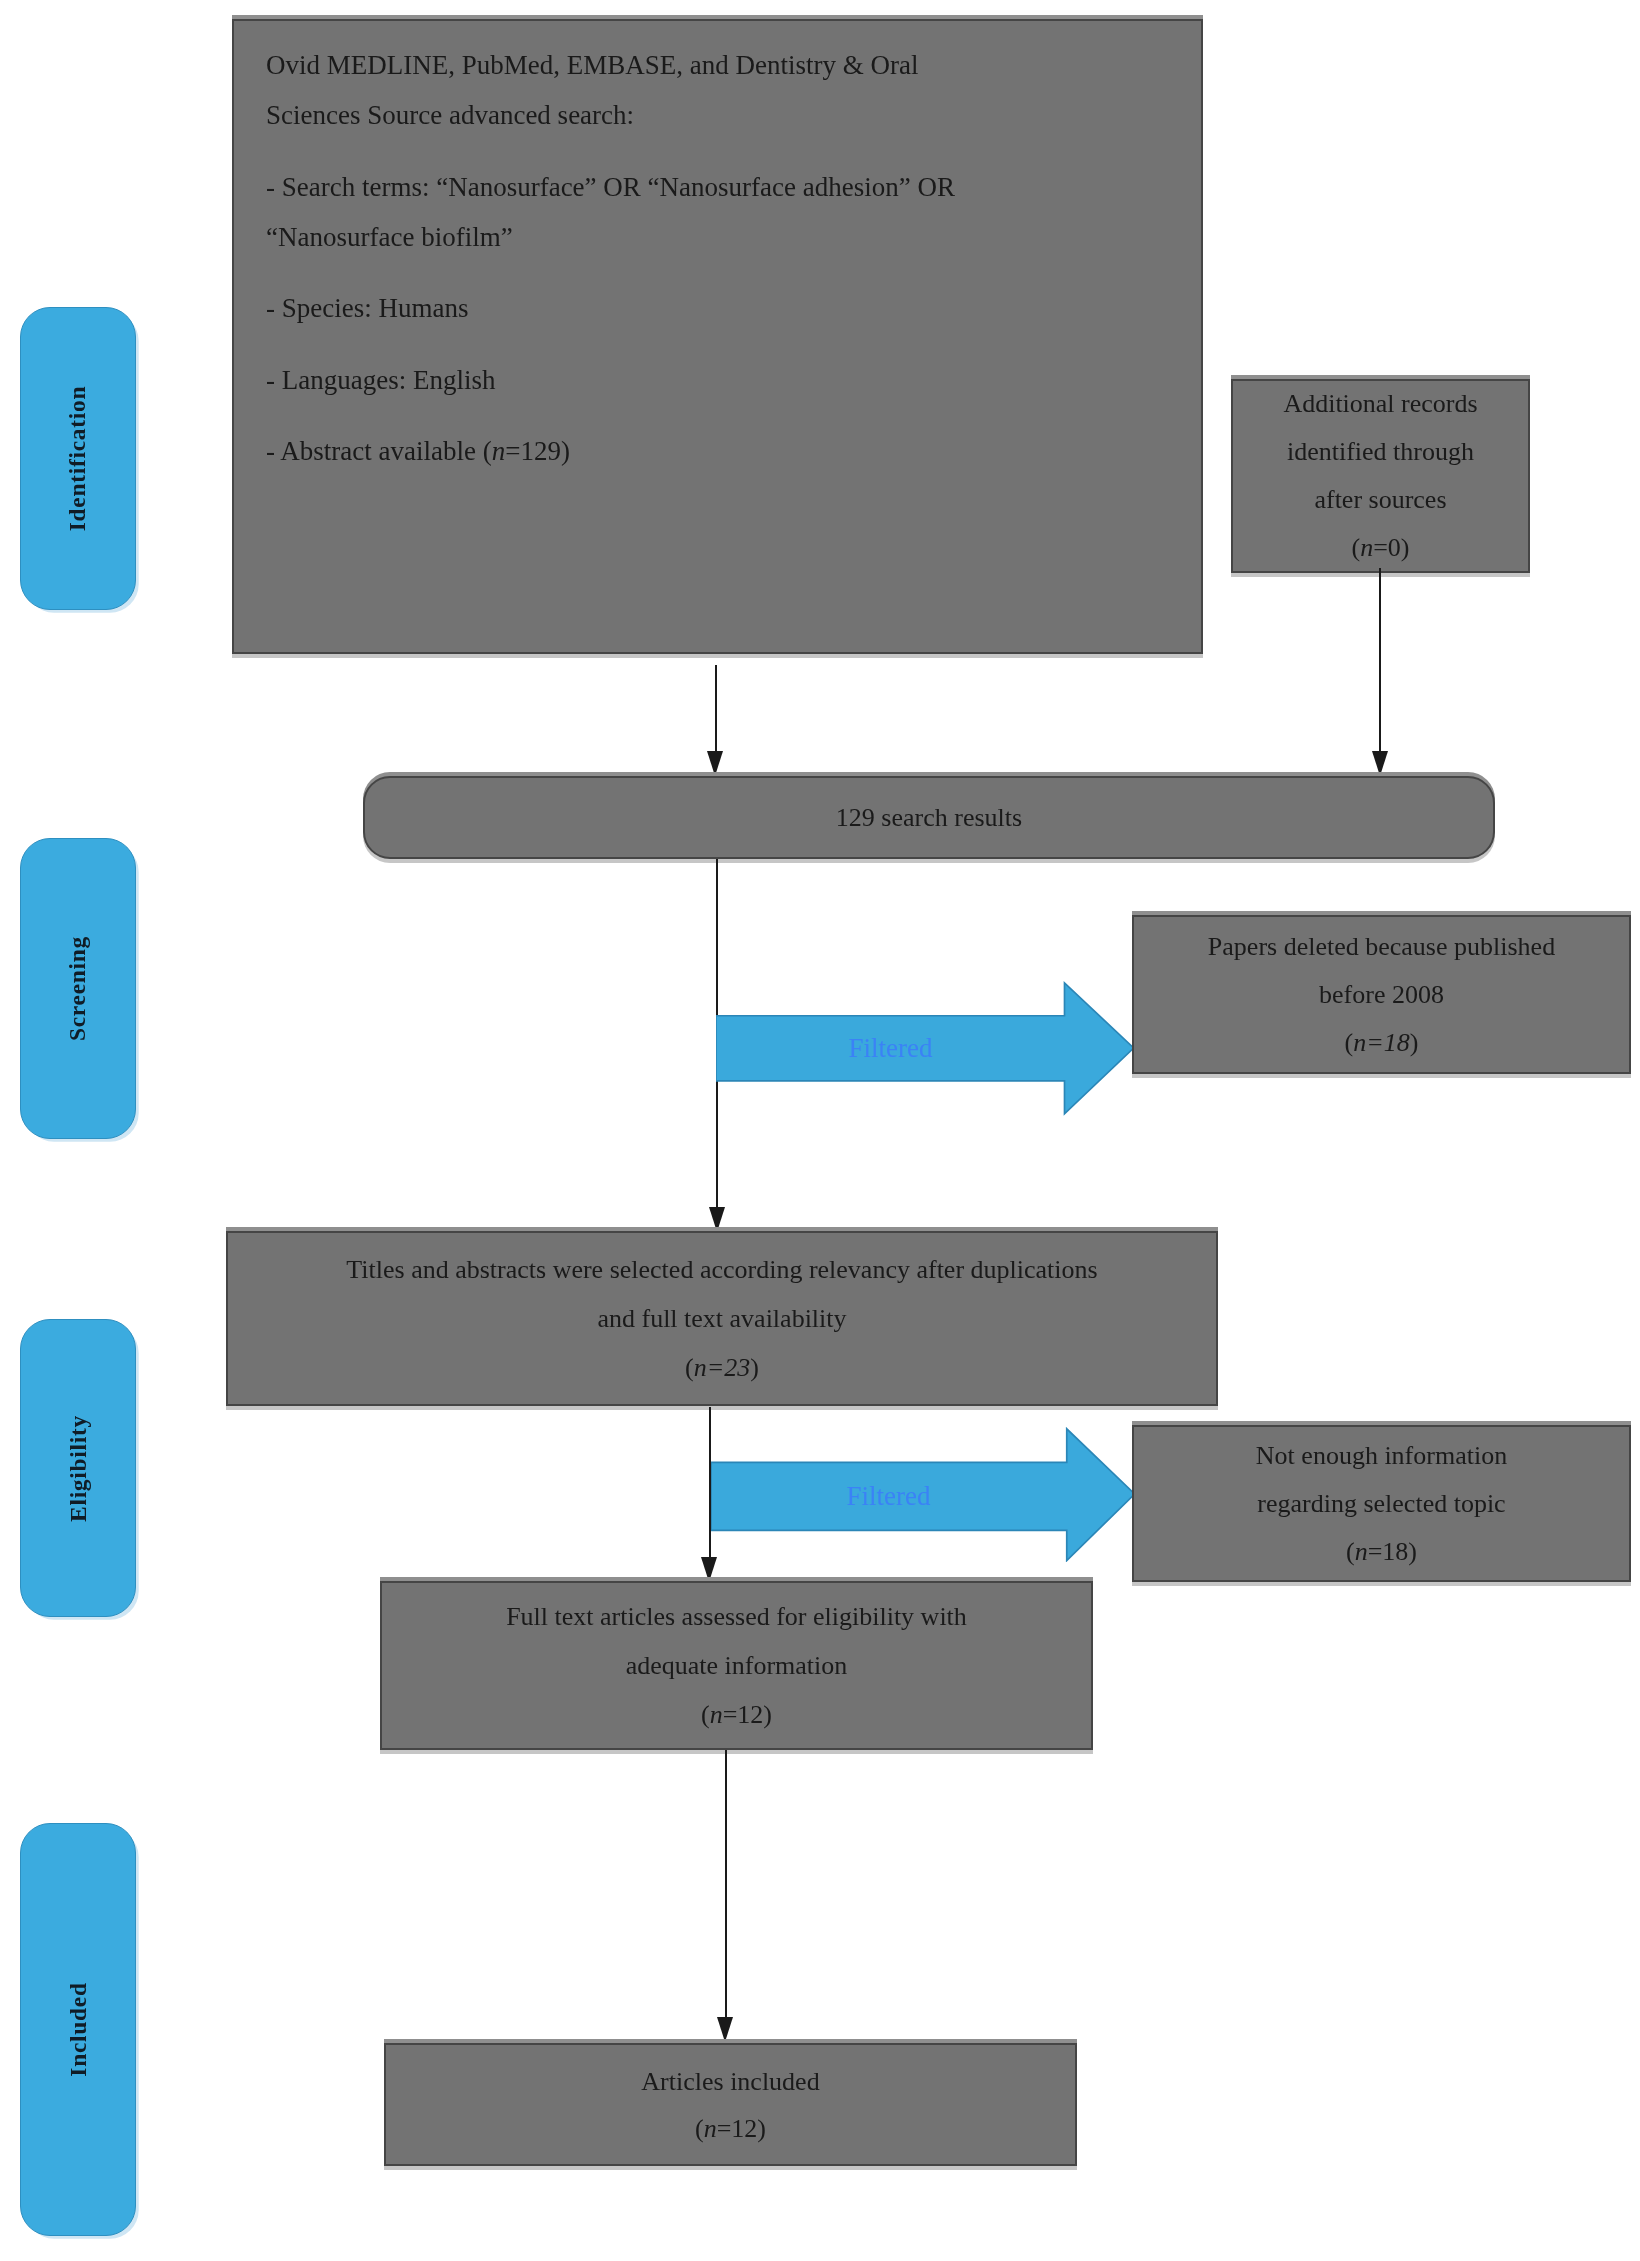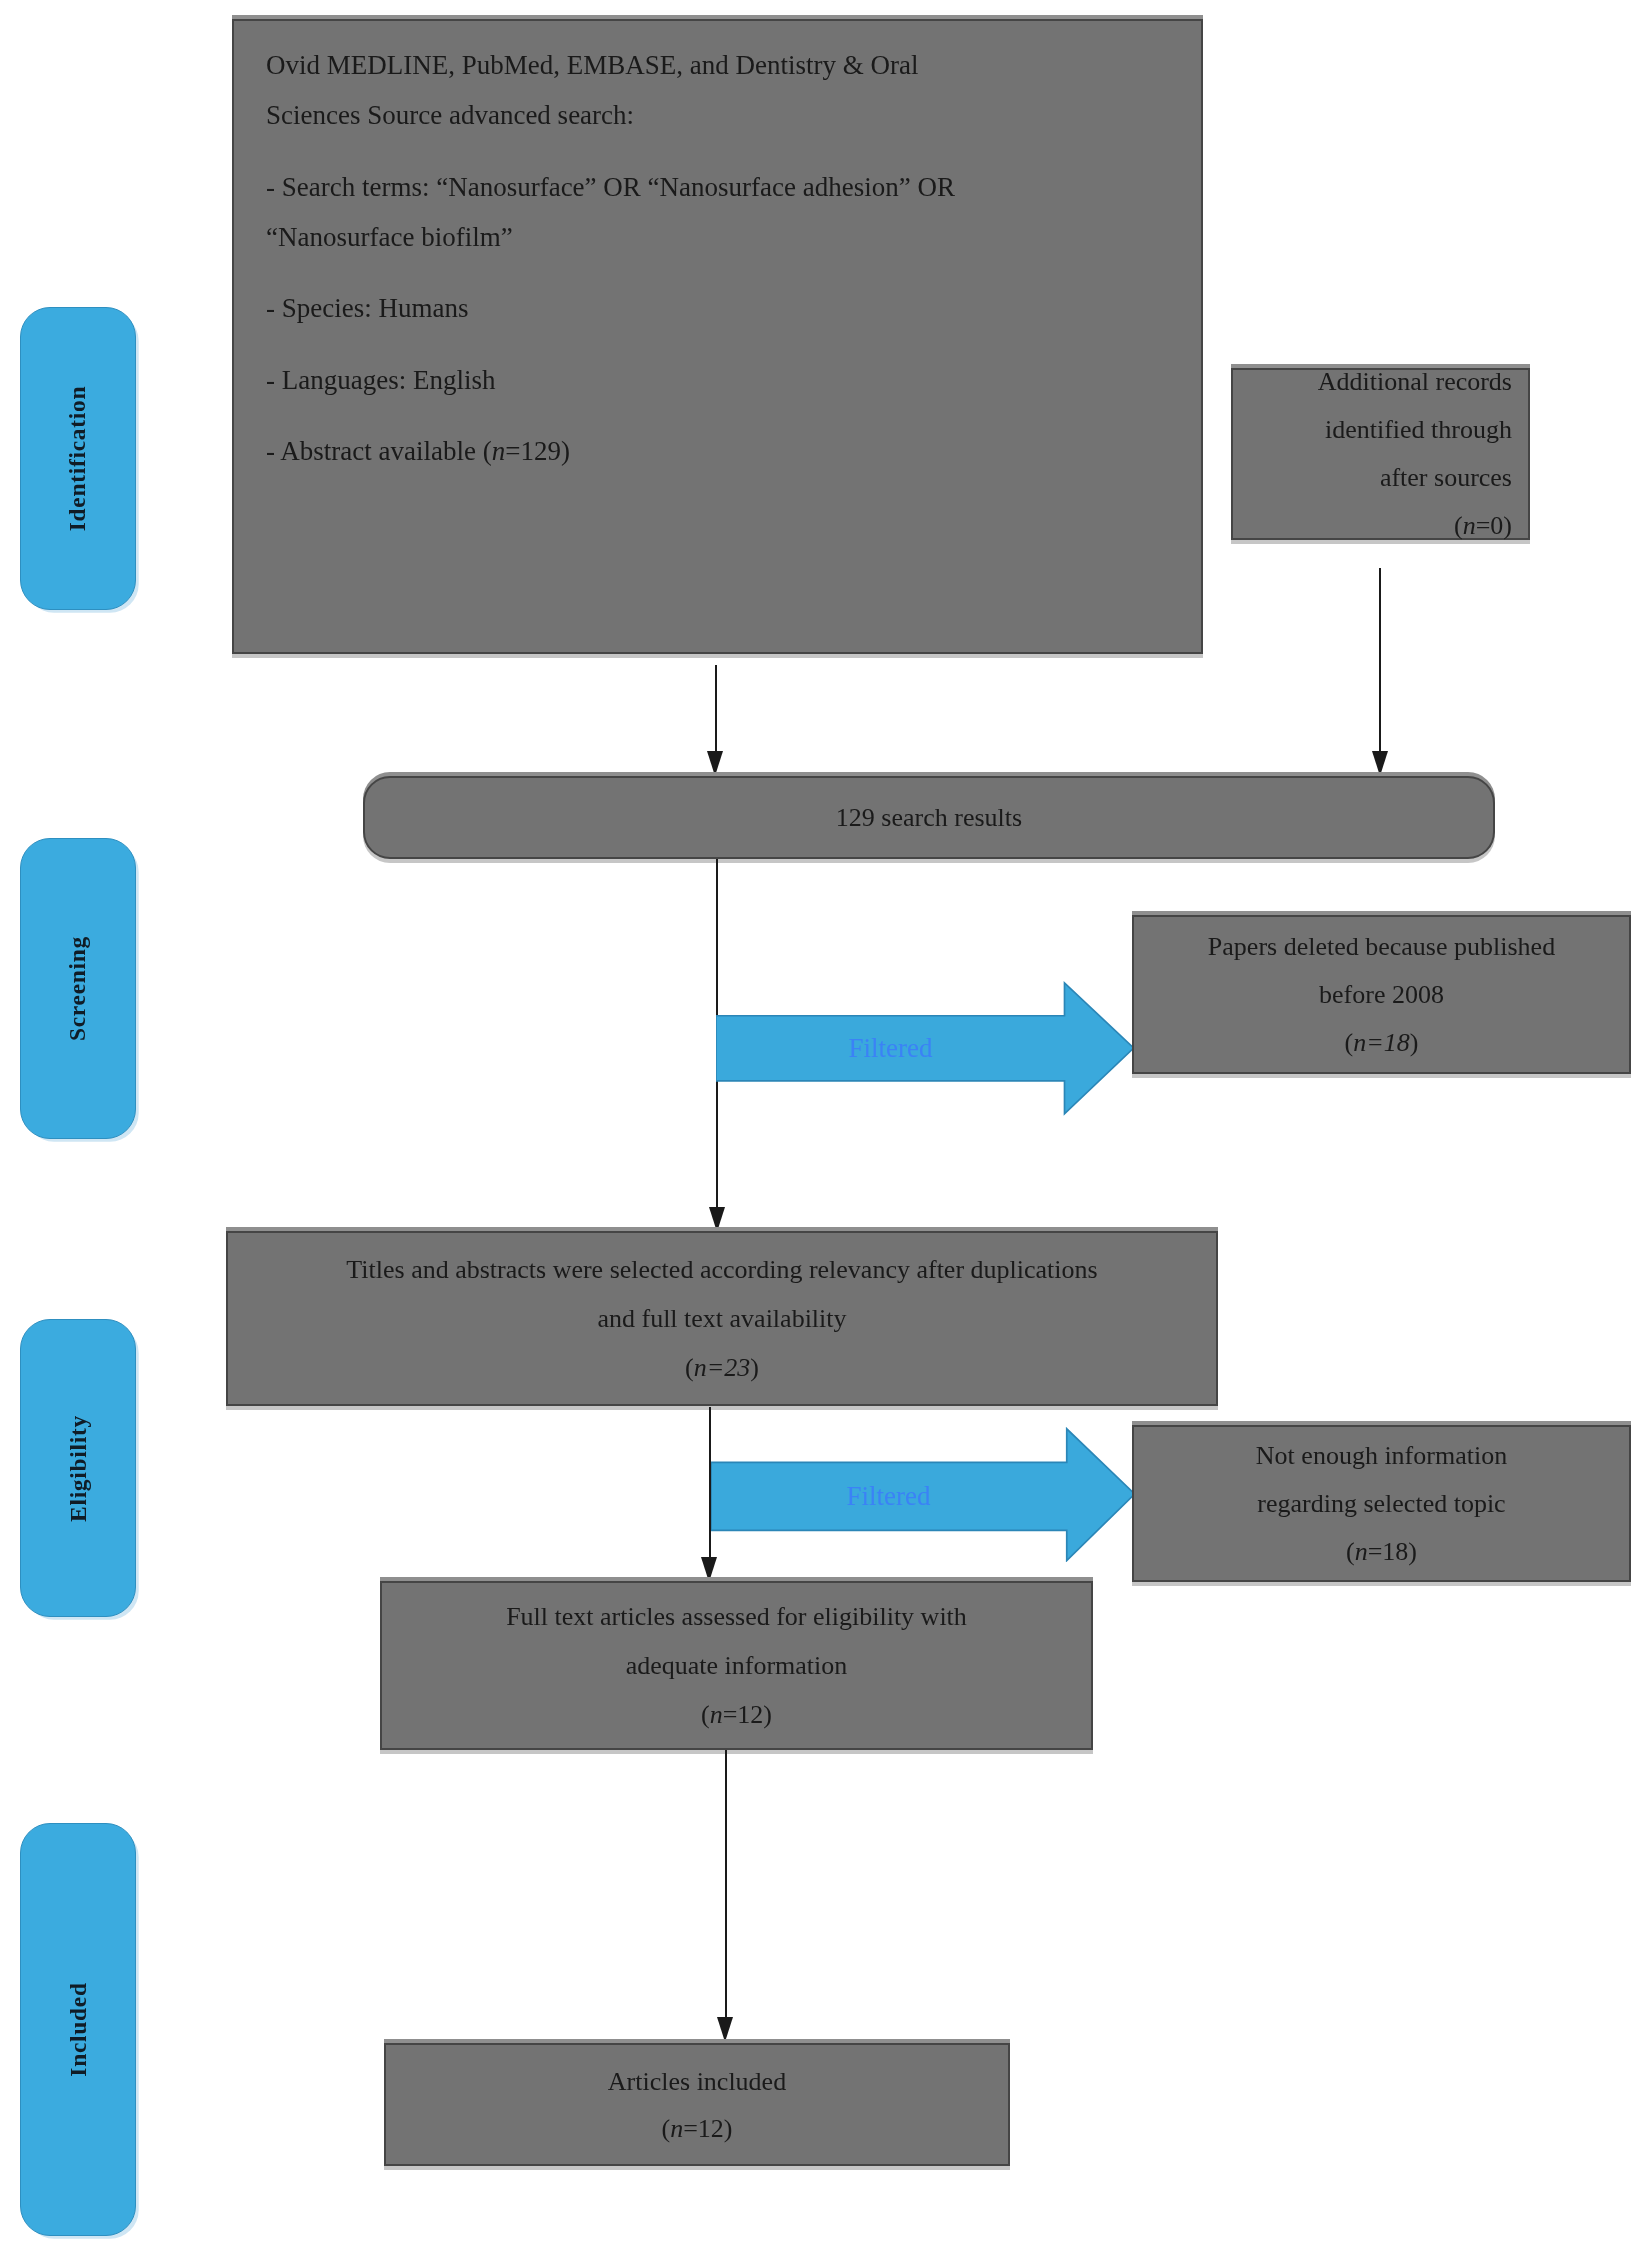--- a/index.html
+++ b/index.html
@@ -102,21 +102,21 @@
   <div class="box lefttext" style="left:232px;top:19px;width:971px;height:635px;">
     <div class="line">Ovid MEDLINE, PubMed, EMBASE, and Dentistry &amp; Oral</div>
     <div class="line">Sciences Source advanced search:</div>
     <div class="line gap">- Search terms: “Nanosurface” OR “Nanosurface adhesion” OR</div>
     <div class="line">“Nanosurface biofilm”</div>
     <div class="line gap">- Species: Humans</div>
     <div class="line gap">- Languages: English</div>
     <div class="line gap"><span>- Abstract available (</span><i>n</i><span>=129)</span></div>
   </div>
 
-  <div class="box centered" style="left:1231px;top:368px;width:299px;height:172px;line-height:48px;align-items:flex-end;">
+  <div class="box centered" style="left:1231px;top:379px;width:299px;height:194px;line-height:48px;">
     <div>Additional records</div>
     <div>identified through</div>
     <div>after sources</div>
     <div><span>(</span><i>n</i><span>=0)</span></div>
   </div>
 
   <div class="vline" style="left:715px;top:665px;height:87px;"></div>
   <div class="ahead" style="left:707px;top:751px;"></div>
 
   <div class="vline" style="left:1379px;top:568px;height:185px;"></div>
@@ -166,19 +166,19 @@
 
   <div class="box centered" style="left:380px;top:1581px;width:713px;height:169px;">
     <div>Full text articles assessed for eligibility with</div>
     <div>adequate information</div>
     <div><span>(</span><i>n</i><span>=12)</span></div>
   </div>
 
   <div class="vline" style="left:725px;top:1750px;height:269px;"></div>
   <div class="ahead" style="left:717px;top:2017px;"></div>
 
-  <div class="box centered" style="left:384px;top:2043px;width:626px;height:123px;line-height:47px;">
+  <div class="box centered" style="left:384px;top:2043px;width:693px;height:123px;line-height:47px;">
     <div>Articles included</div>
     <div><span>(</span><i>n</i><span>=12)</span></div>
   </div>
 
 </div>
 
 
 </body></html>

